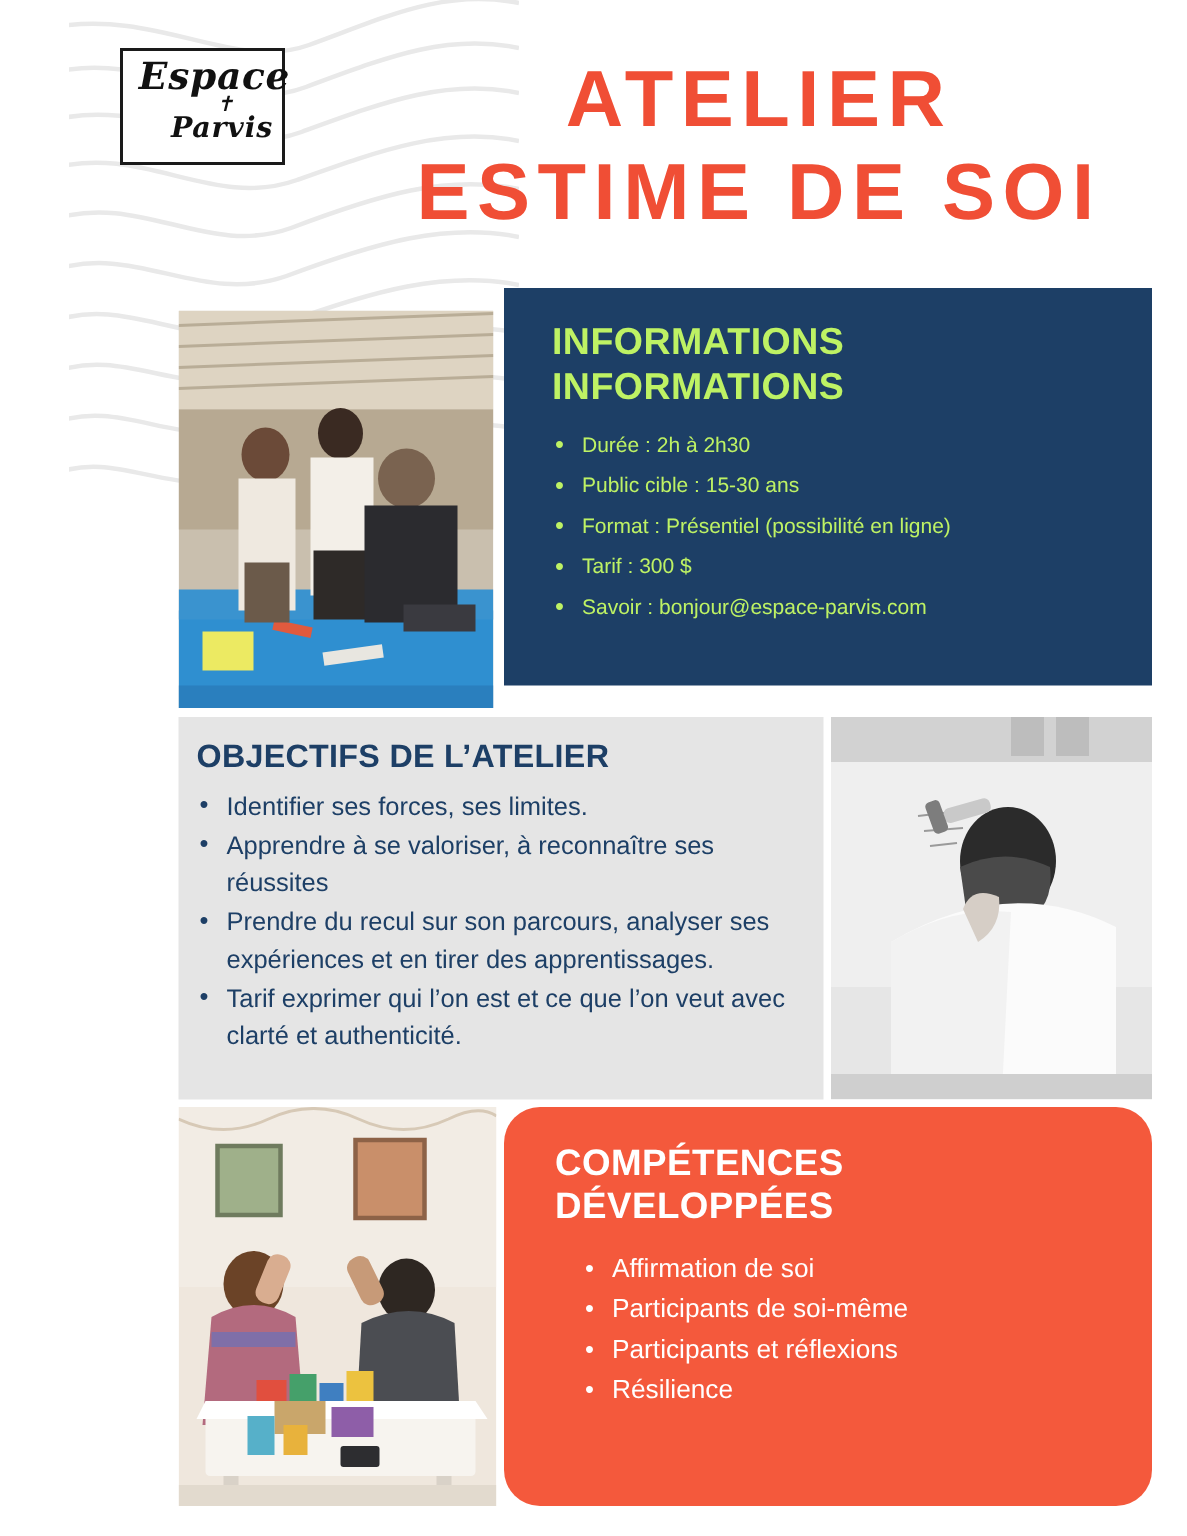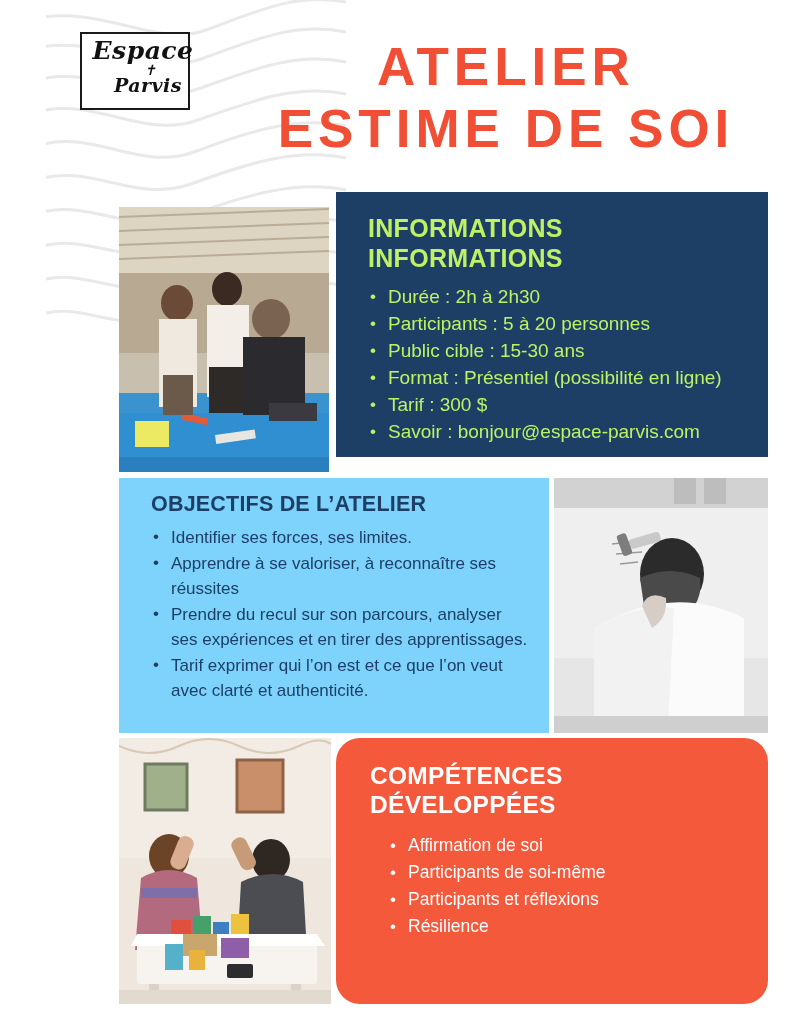--- a/index.html
+++ b/index.html
@@ -149,42 +149,42 @@
     background: #1d3f66;
     color: #bef264;
     padding: 22px 24px 0 32px;
   }
   #info-block .block-title {
     font-size: 25px;
     letter-spacing: 0.3px;
     margin-bottom: 10px;
   }
   #info-block ul.bullets li {
-    font-size: 19px;
+    font-size: 14px;
     line-height: 27px;
     margin-bottom: 0;
   }
   #info-block ul.bullets li::before { top: 0; }
 
   #photo1 {
     left: 73px;
     top: 207px;
     width: 210px;
     height: 265px;
   }
 
   
   #objectifs-block {
     left: 73px;
     top: 478px;
     width: 430px;
     height: 255px;
-    background: #7dd3fc;
+    background: #e5e5e5;
     color: #20344d;
-    padding: 14px 18px 0 32px;
+    padding: 14px 18px 0 12px;
   }
   #objectifs-block .block-title {
     font-size: 21.5px;
     letter-spacing: 0.2px;
     margin-bottom: 8px;
     color: #1d3f66;
   }
   #objectifs-block ul.bullets li {
     font-size: 17px;
     line-height: 25px;
@@ -301,21 +301,20 @@
     </svg>
   </div>
 
   <div class="block" id="info-block">
     <div class="block-title">
       <div>INFORMATIONS</div>
       <div>INFORMATIONS</div>
     </div>
     <ul class="bullets">
       <li>Durée : 2h à 2h30</li>
-      <li>Participants : 5 à 20 personnes</li>
       <li>Public cible : 15-30 ans</li>
       <li>Format : Présentiel (possibilité en ligne)</li>
       <li>Tarif : 300 $</li>
       <li>Savoir : bonjour@espace-parvis.com</li>
     </ul>
   </div>
 
   <div class="block" id="objectifs-block">
     <div class="block-title">OBJECTIFS DE L’ATELIER</div>
     <ul class="bullets">

